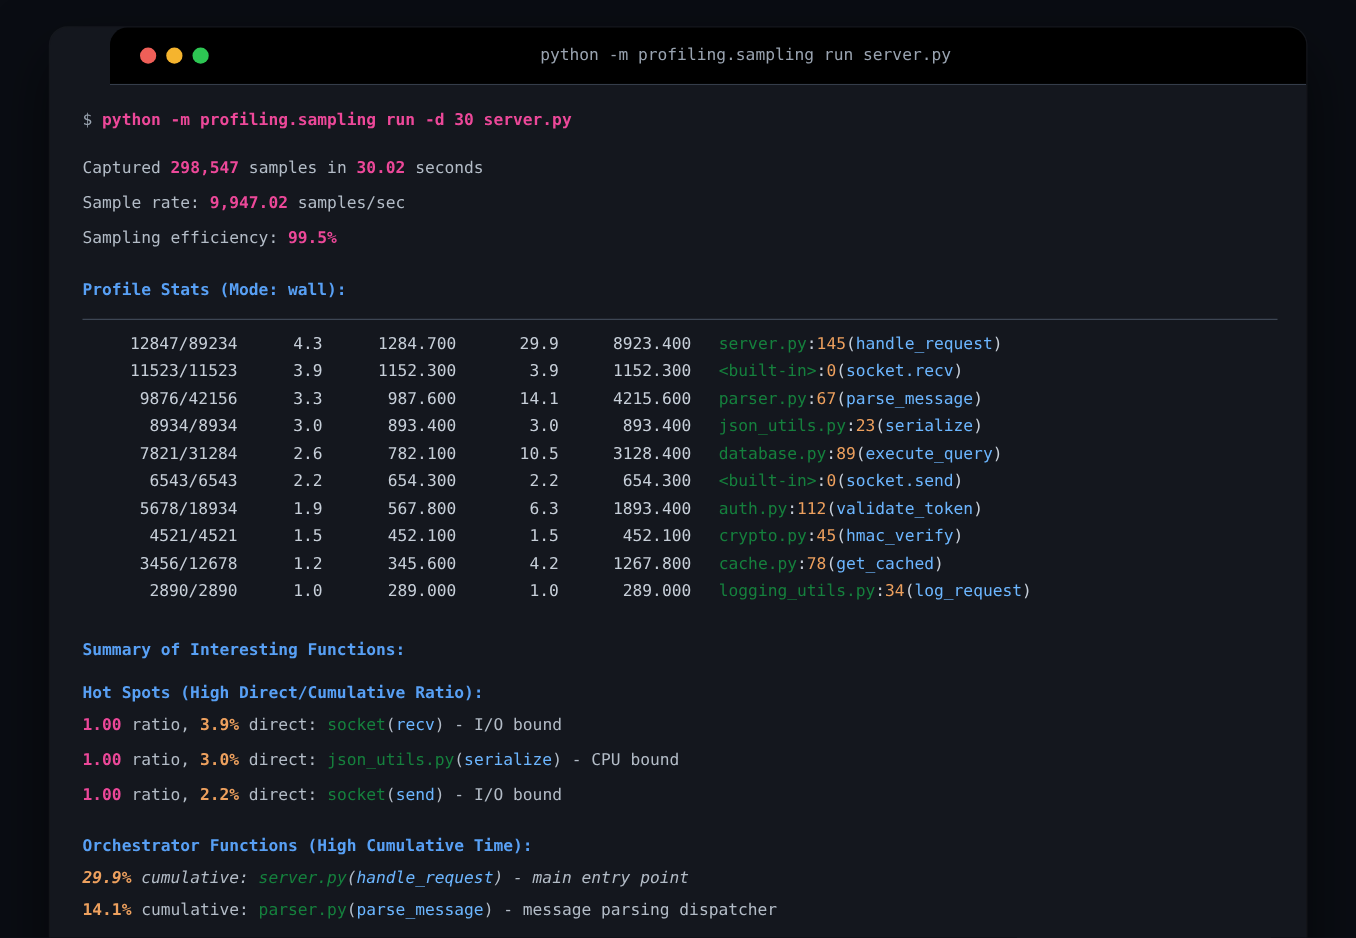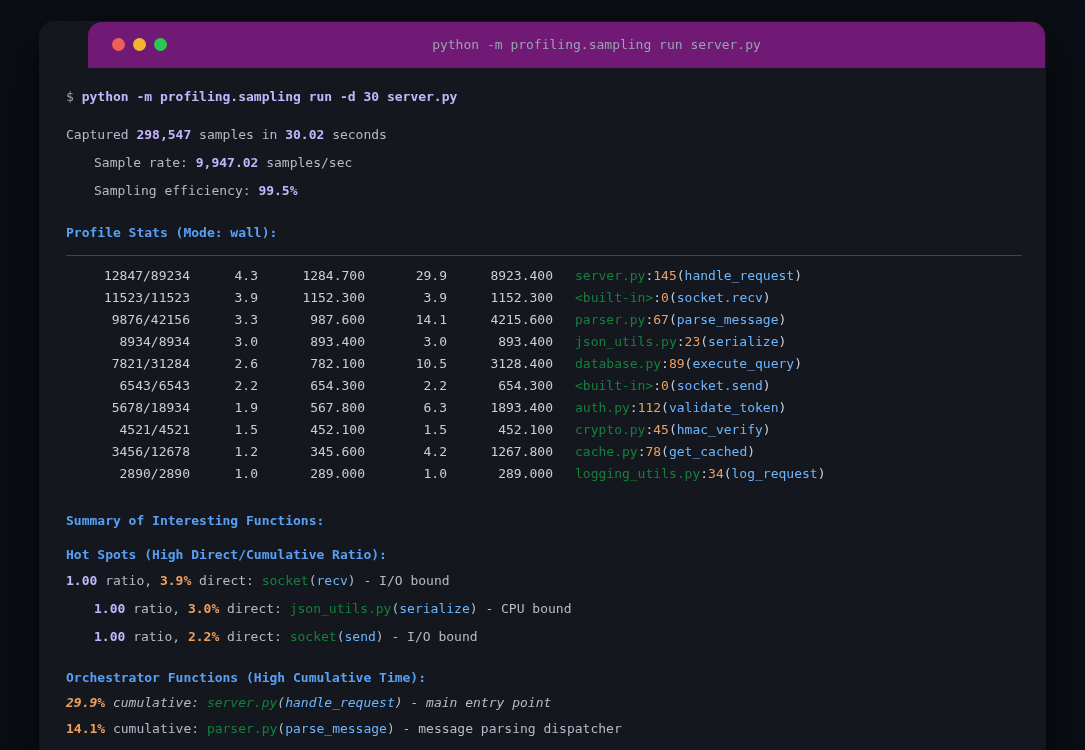--- a/index.html
+++ b/index.html
@@ -12,55 +12,55 @@
   .screen { position: relative; width: 1085px; height: 750px; }
   .window {
     position: absolute; left: 40px; top: 22px;
     width: 1005px; height: 760px;
     background: #14171e;
     border-radius: 14px 14px 0 0;
     box-shadow: 0 0 0 1px rgba(255,255,255,0.05), 0 22px 50px rgba(0,0,0,0.55);
   }
   .titlebar {
     height: 45px;
-    background: #701a75;
+    background: #000000;
     border-bottom: 1px solid #353d4a;
     border-radius: 14px 14px 0 0;
     display: flex; align-items: center;
     position: relative;
     margin-left: 48px;
   }
   .dots { display: flex; gap: 8px; padding-left: 24px; z-index: 2; }
   .dot { width: 13px; height: 13px; border-radius: 50%; }
   .dot-red { background: #ef5f58; }
   .dot-yellow { background: #f5b42e; }
   .dot-green { background: #2dc653; }
   .titletext {
     position: absolute; left: 60px; right: 0; text-align: center;
     color: #99a3b0; font-size: 13px;
   }
   .term-body { padding: 18px 0 0 26px; font-size: 13px; color: #b3bcc7; }
   .line { height: 22px; line-height: 22px; white-space: pre; }
   
   .mt16 { margin-top: 16px; }
-  .mt6  { margin-top: 6px; margin-left: 28px; }
+  .mt6  { margin-top: 6px; }
   .mt20 { margin-top: 20px; }
   .mt25 { margin-top: 25px; }
   .mt12 { margin-top: 12px; }
   .mt4  { margin-top: 4px; }
   .mt3  { margin-top: 3px; font-style: italic; }
   .mt19 { margin-top: 19px; }
   .divider {
     border: none; border-top: 1px solid #3d4654;
     margin: 11px 0 9px 0; width: 956px;
   }
   
   .dim { color: #9aa4b0; }
   .g   { color: #15803d; }            
-  .gb  { color: #c4b5fd; font-weight: bold; }  
+  .gb  { color: #ec4899; font-weight: bold; }  
   .bl  { color: #58a0f5; font-weight: bold; }  
   .fb  { color: #6cb6ff; }            
   .or  { color: #eda05e; }            
   .ob  { color: #eda05e; font-weight: bold; }  
   .num { color: #c7cfd9; }
   
   .c1 { display: inline-block; width: 124px; text-align: right; }
   .c2 { display: inline-block; width: 68px;  text-align: right; }
   .c3 { display: inline-block; width: 107px; text-align: right; }
   .c4 { display: inline-block; width: 82px;  text-align: right; }

